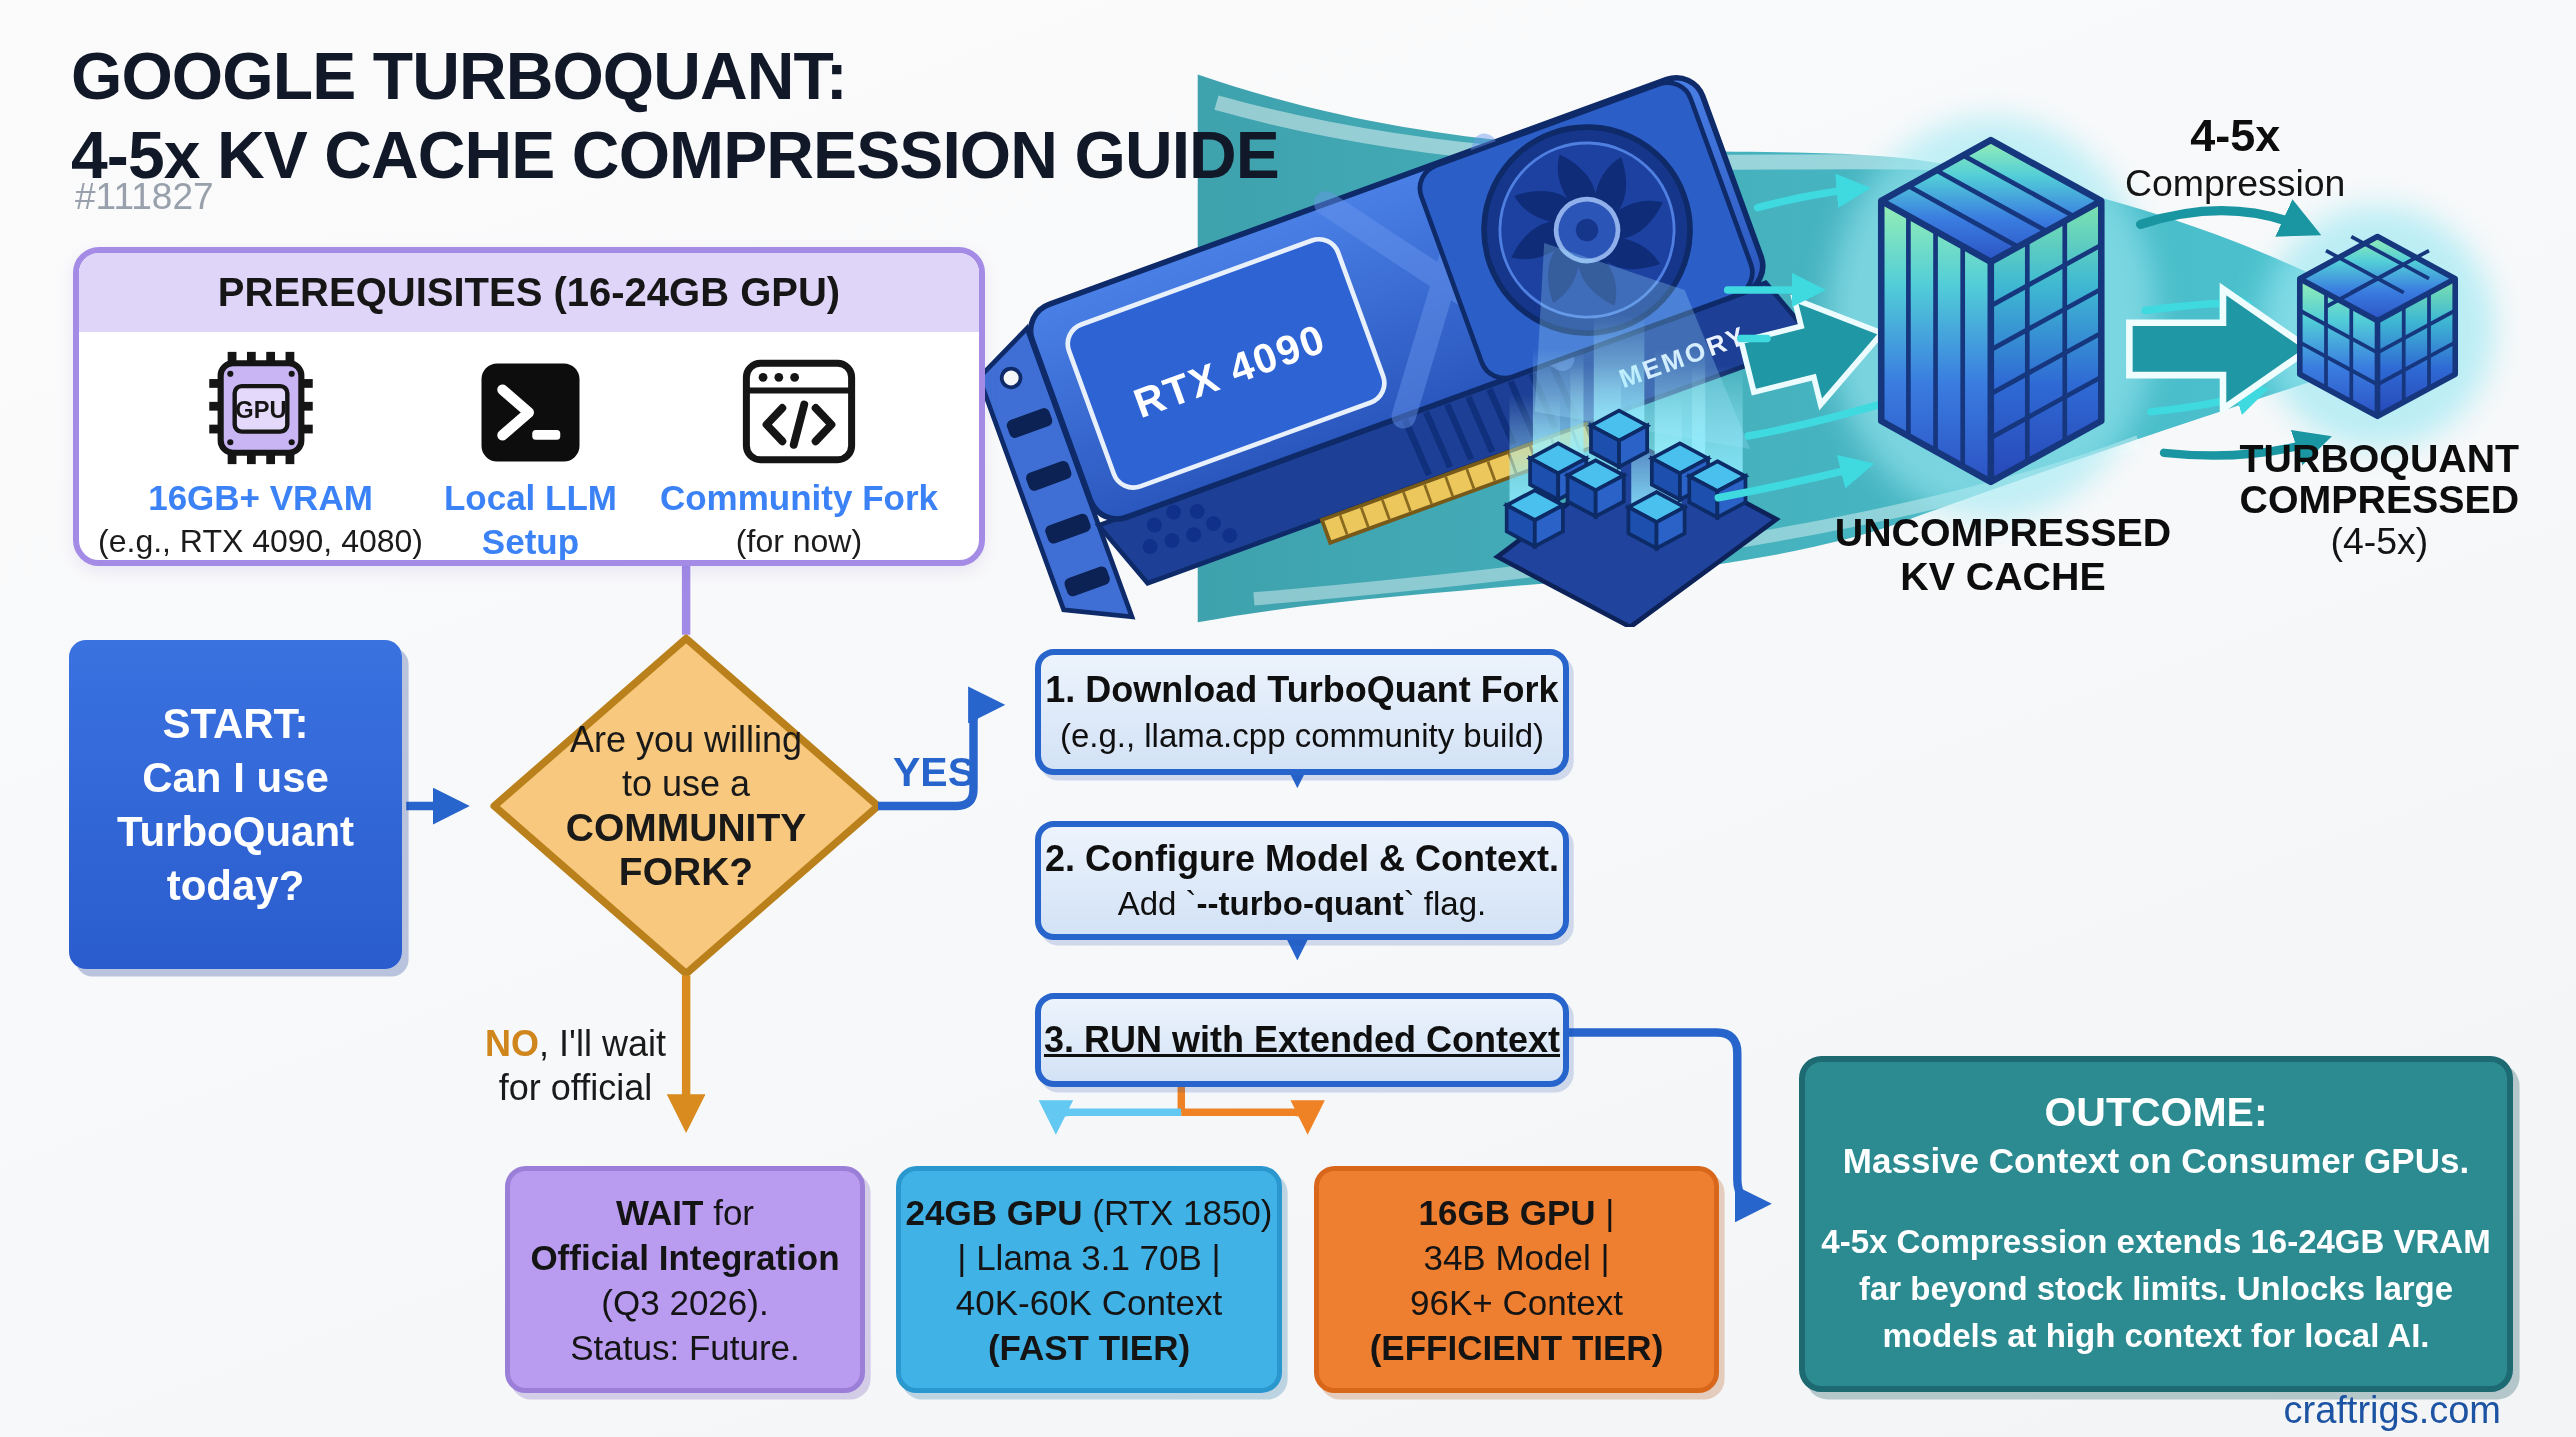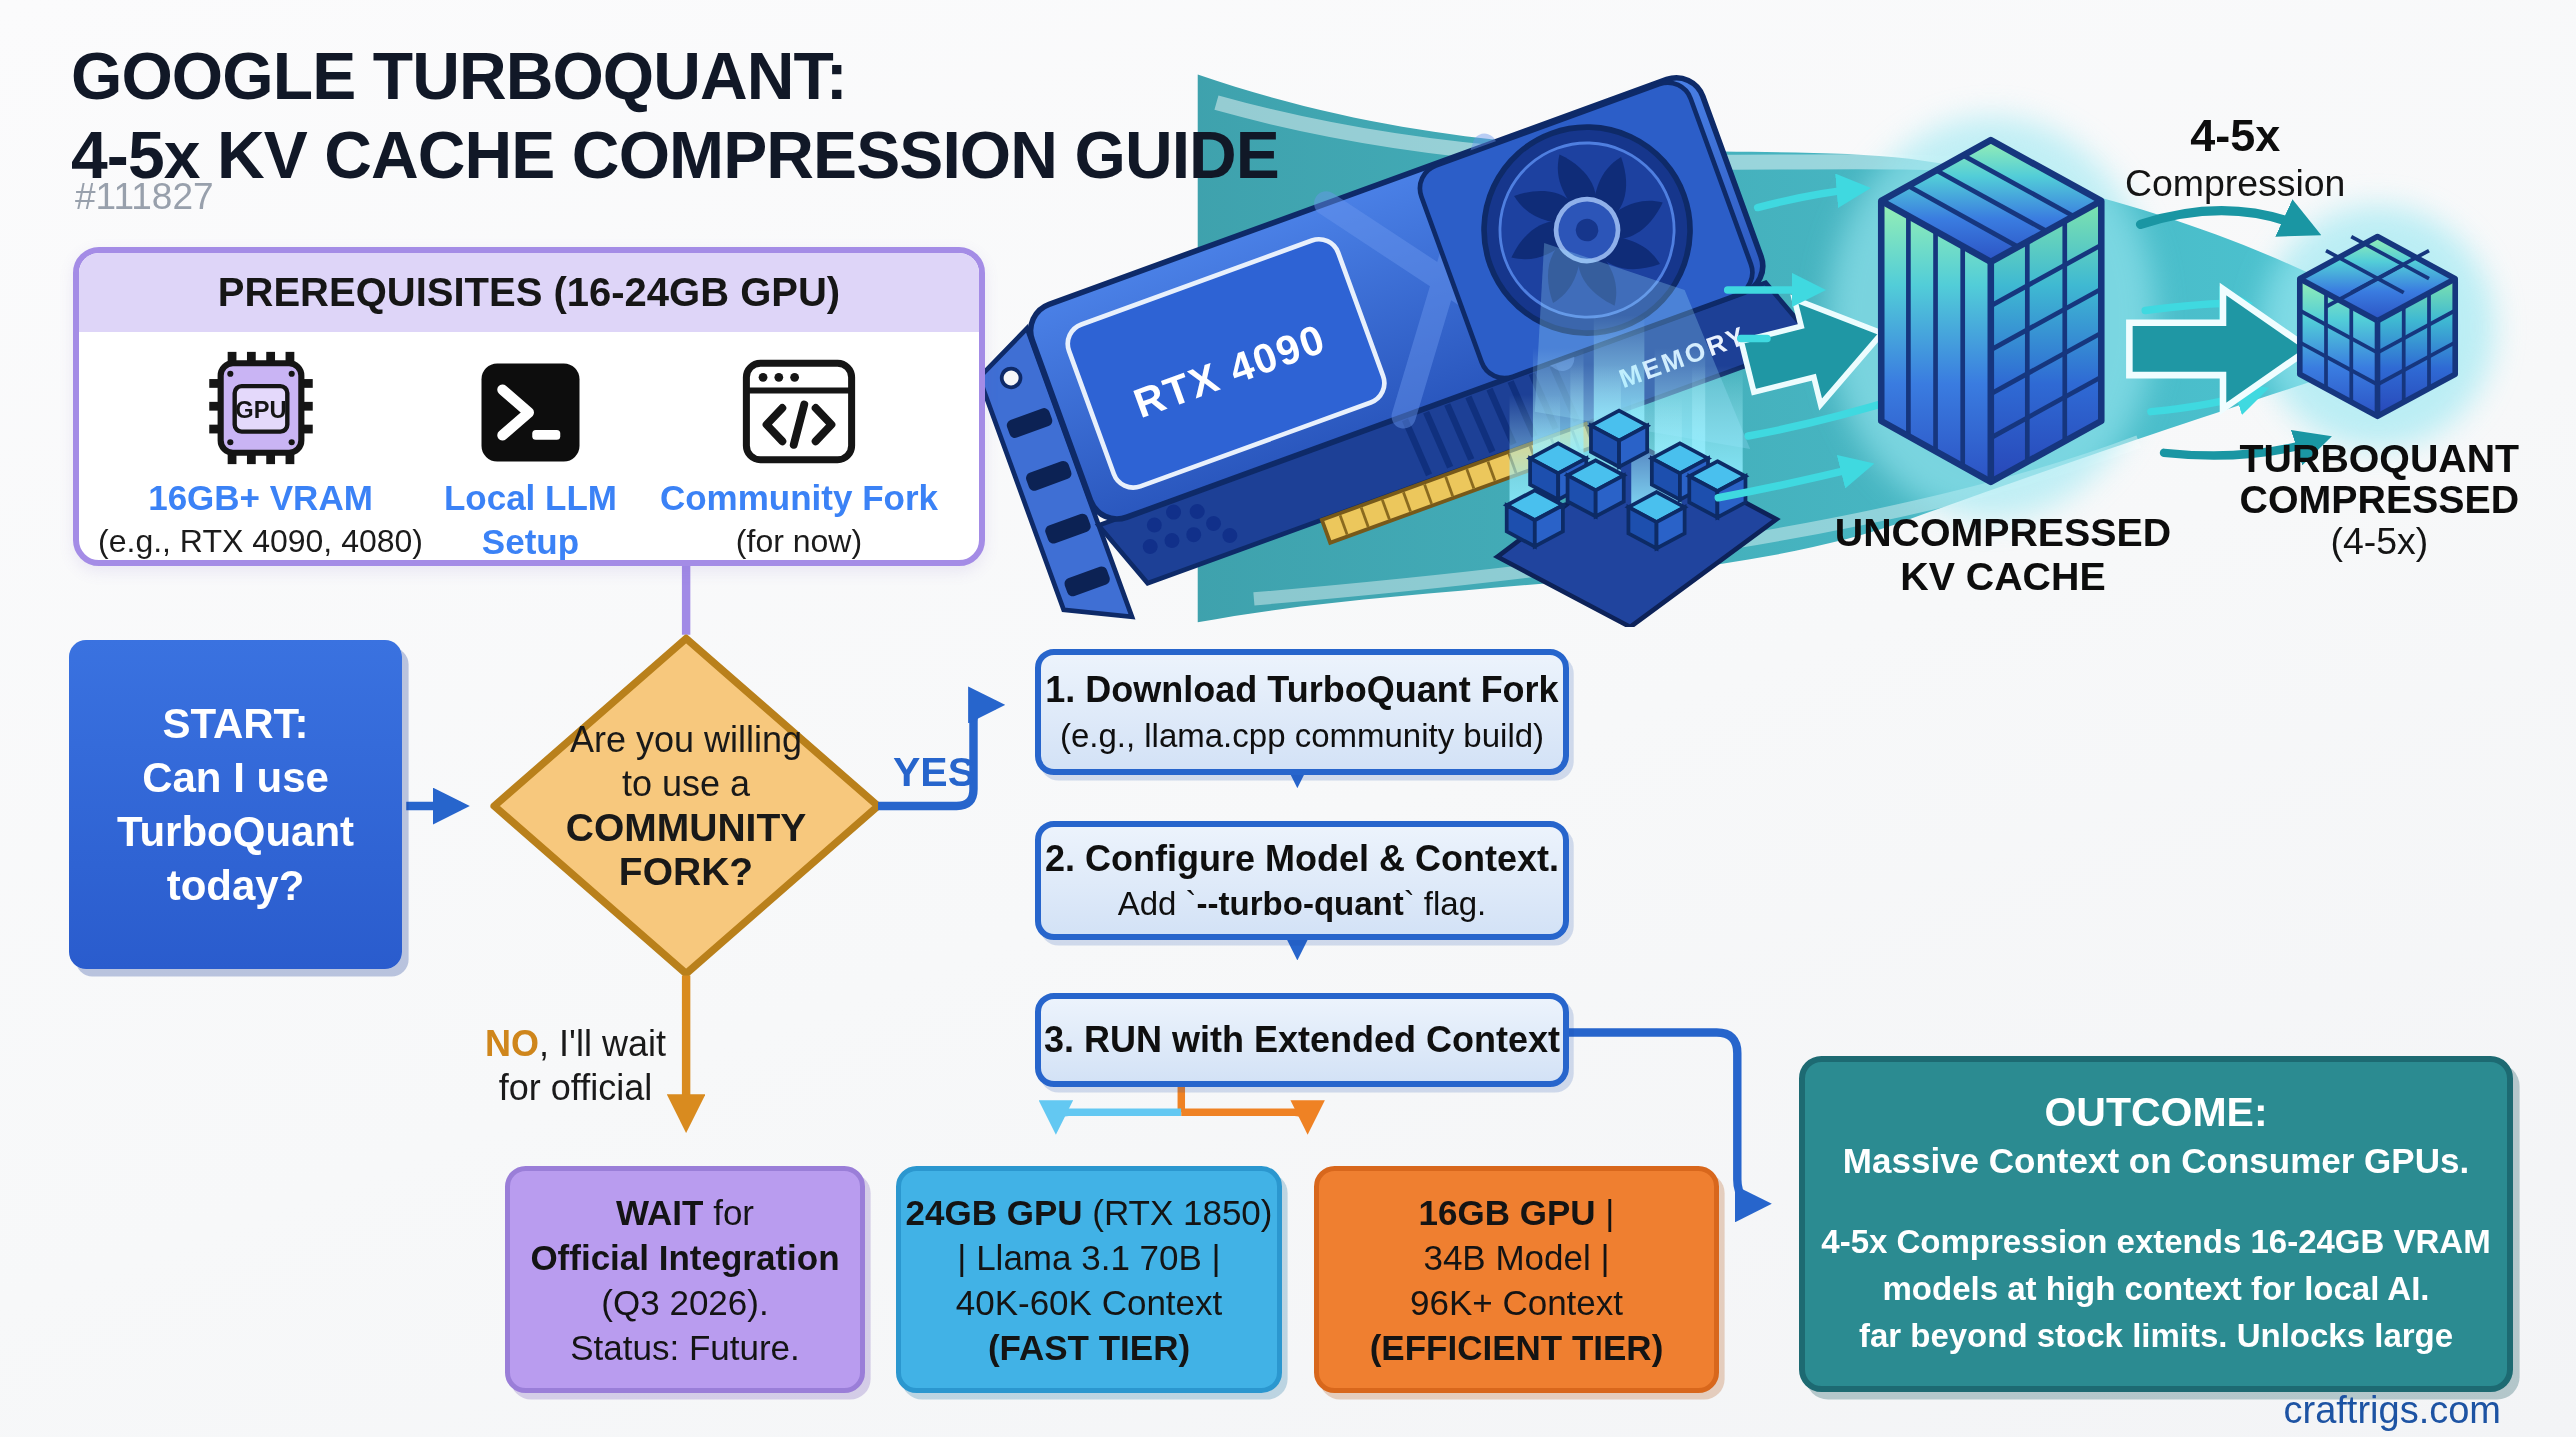--- a/index.html
+++ b/index.html
@@ -33,21 +33,21 @@
   .diamond-text .b{font-weight:bold;font-size:39px;}
   .yes-label{left:887px;top:749px;width:94px;text-align:center;font-size:41px;font-weight:bold;color:#2765cc;}
   .no-label{left:449px;top:1022px;width:253px;text-align:center;font-size:36px;line-height:44px;color:#1a1a1a;}
   .no-label .nb{color:#cf861c;font-weight:bold;}
 
   .stepbox{left:1035px;width:522px;border:6.6px solid #2765cc;border-radius:19px;
     background:linear-gradient(180deg,#ecf3fc,#d3e2f6);box-shadow:4.7px 5.6px 0 rgba(30,80,170,.18);
     display:flex;flex-direction:column;align-items:center;justify-content:center;text-align:center;color:#0f0f0f;}
   .step1{top:649px;height:114px;}
   .step2{top:821px;height:107px;}
-  .step3{top:993px;height:82px;}
+  .step3{top:993px;height:82px;text-decoration:underline;}
   .step-l1{font-size:36px;font-weight:bold;white-space:nowrap;}
   .step-l2{font-size:33px;margin-top:5.6px;white-space:nowrap;}
   .step-l2 b{font-weight:bold;}
 
   .bottombox{top:1166px;height:217px;border-radius:20.6px;display:flex;flex-direction:column;align-items:center;justify-content:center;text-align:center;font-size:35px;line-height:45px;color:#141414;}
   .waitbox{left:505px;width:350px;background:#b99cef;border:5.6px solid #9a7ed8;box-shadow:5.6px 6.6px 0 rgba(110,80,180,.25);}
   .fastbox{left:896px;width:376px;background:#41b2e6;border:5.6px solid #2b97cf;box-shadow:5.6px 6.6px 0 rgba(20,110,160,.25);}
   .effbox{left:1314px;width:395px;background:#ef7f30;border:5.6px solid #d8671c;box-shadow:5.6px 6.6px 0 rgba(180,85,15,.25);}
   .bottombox b{font-weight:bold;}
 
@@ -476,20 +476,20 @@
     <div><b>16GB GPU</b><span> |</span></div>
     <div>34B Model |</div>
     <div>96K+ Context</div>
     <div><b>(EFFICIENT TIER)</b></div>
   </div>
 
   <div class="abs outcome z2">
     <div class="o1">OUTCOME:</div>
     <div class="o2">Massive Context on Consumer GPUs.</div>
     <div class="o3">4-5x Compression extends 16-24GB VRAM</div>
+    <div class="o3">far beyond stock limits. Unlocks large</div>
     <div class="o3">models at high context for local AI.</div>
-    <div class="o3">far beyond stock limits. Unlocks large</div>
   </div>
 
   <div class="abs site z2">craftrigs.com</div>
 
 </div>
 
 
 </body></html>

